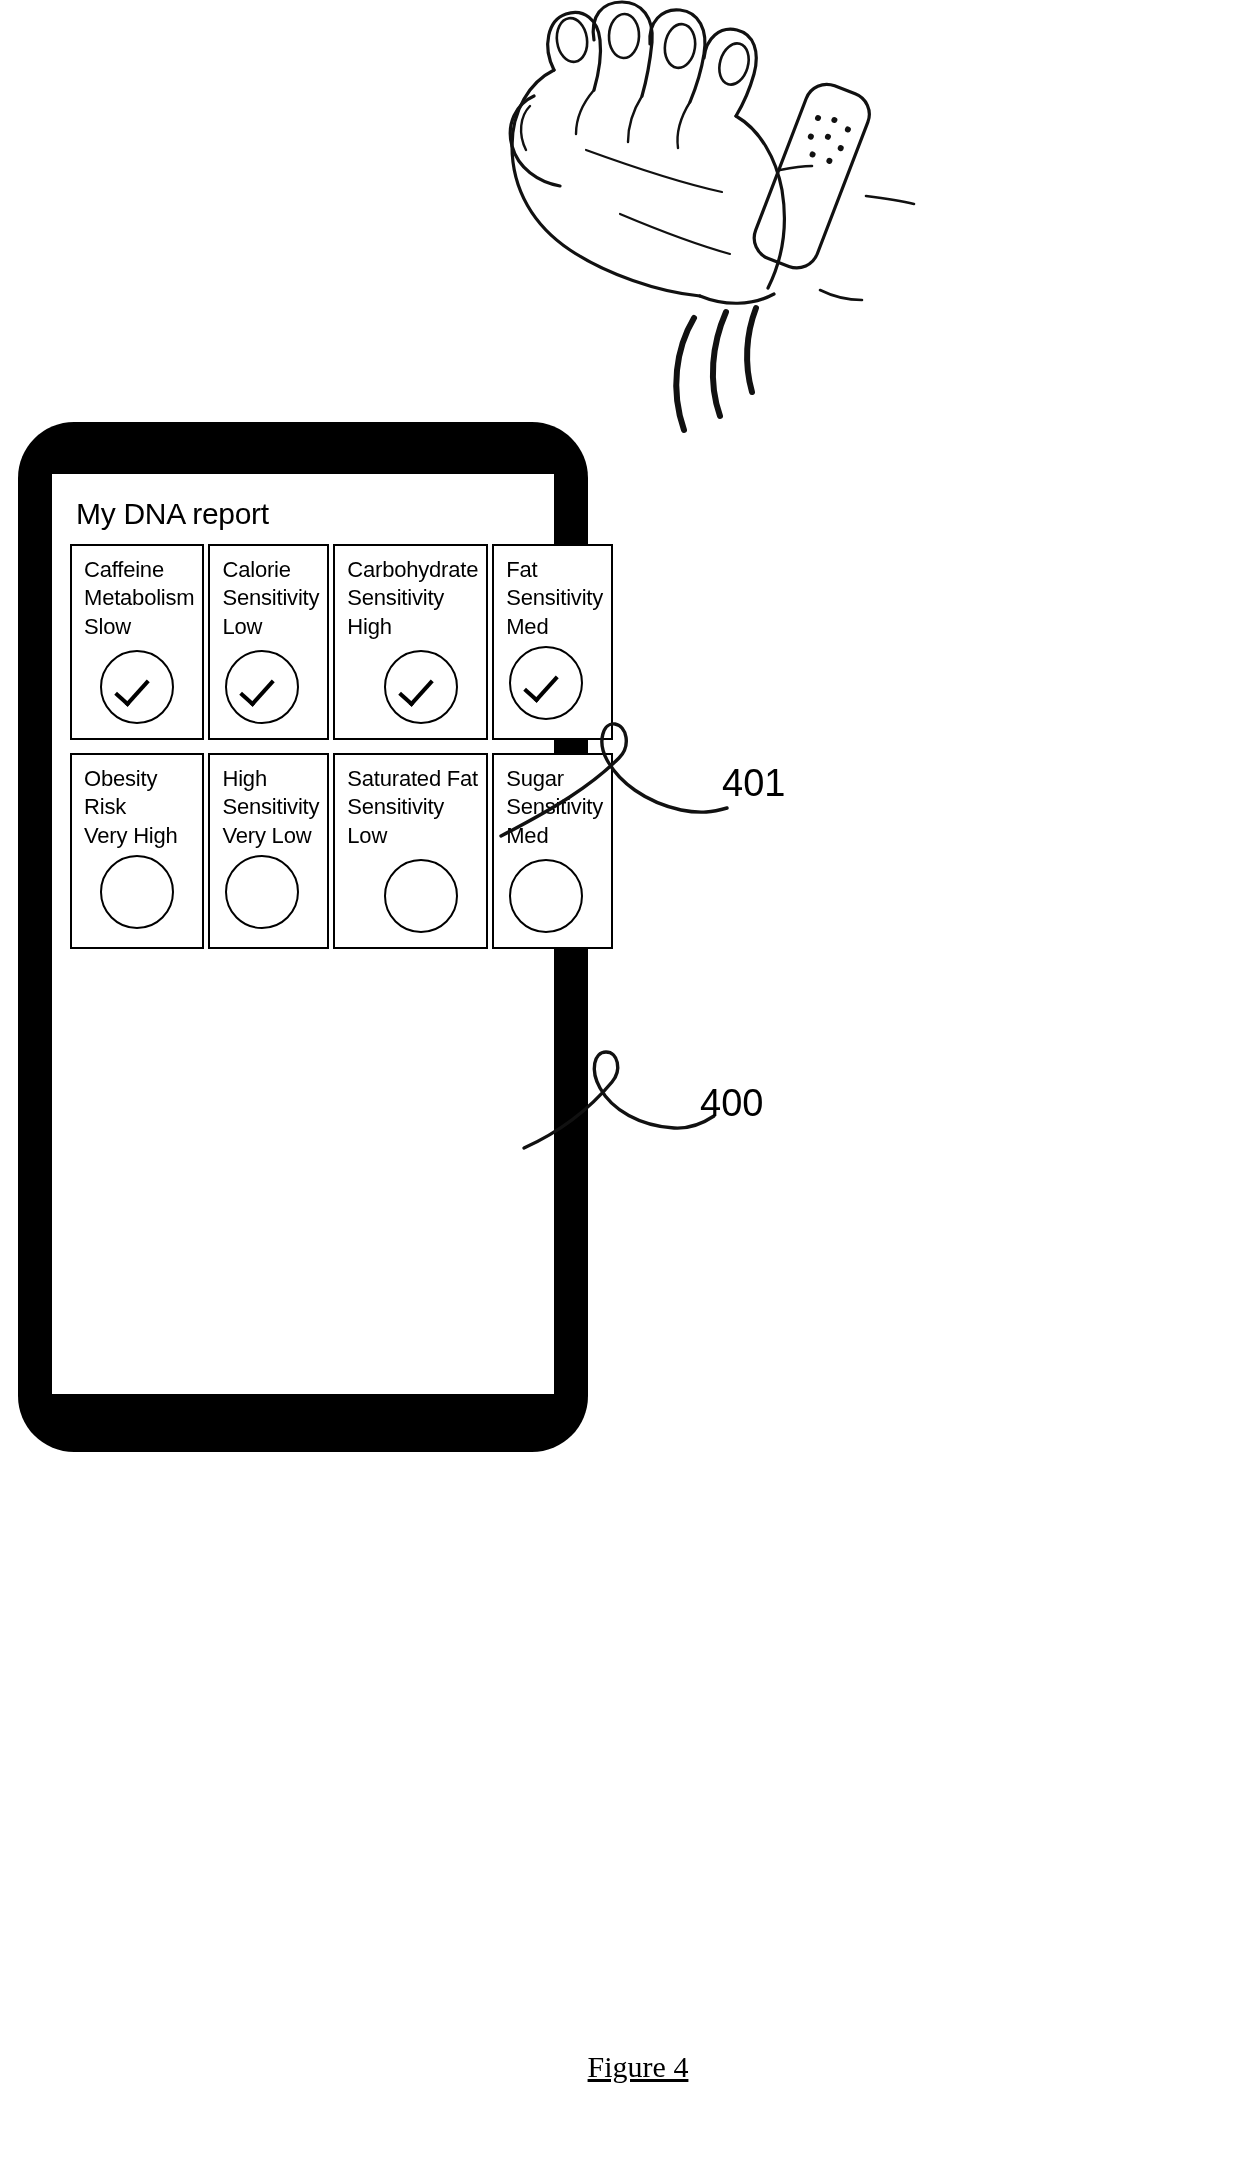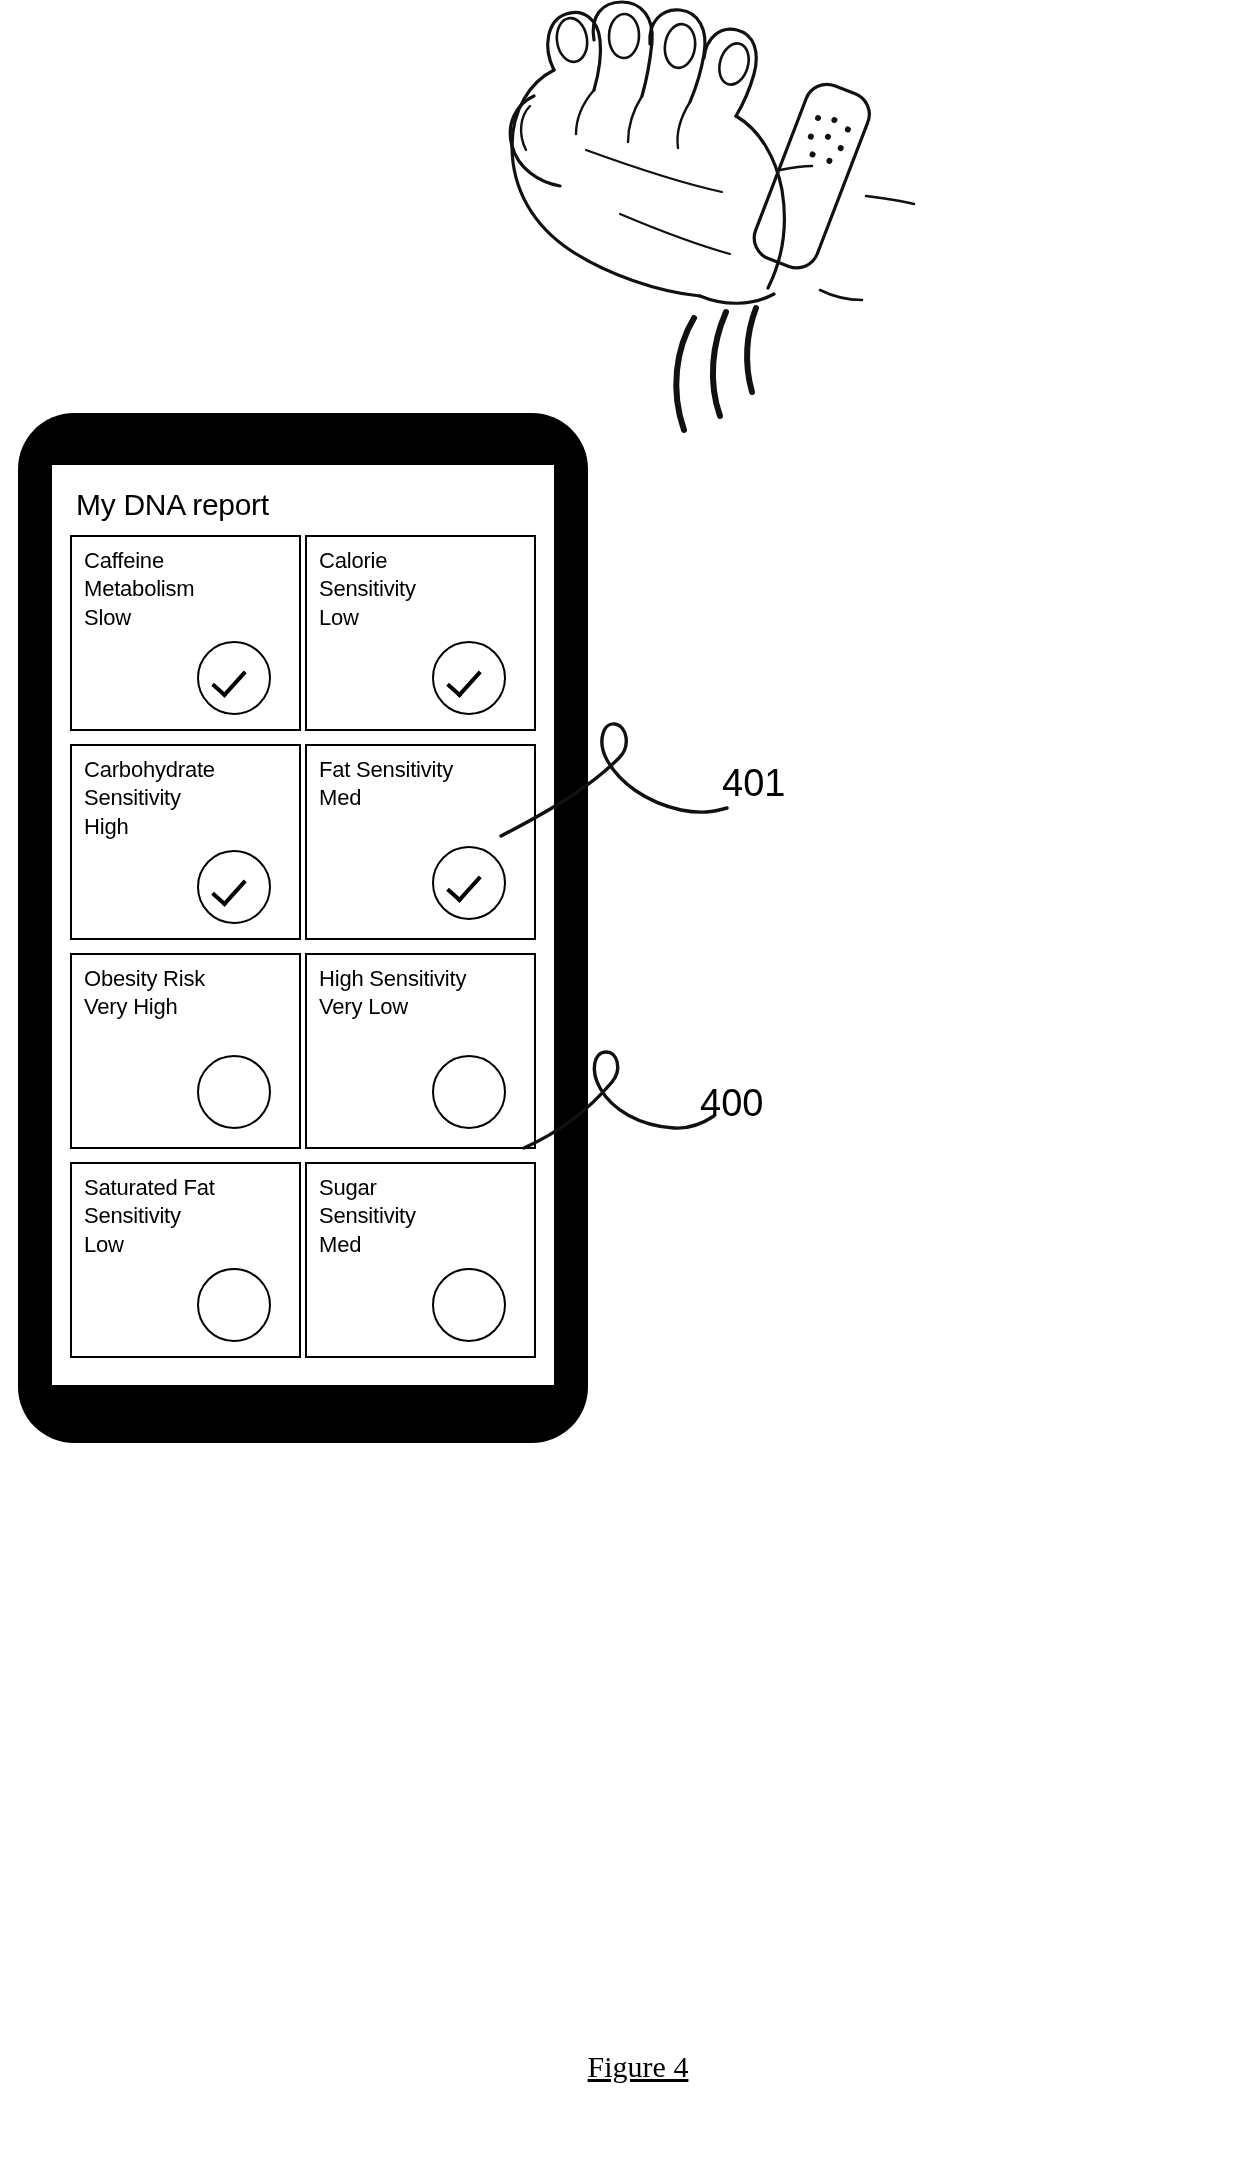--- a/index.html
+++ b/index.html
@@ -22,21 +22,21 @@
     left: 490px;
     top: 0px;
     width: 430px;
     height: 460px;
   }
 
   
   #phone {
     position: absolute;
     left: 18px;
-    top: 413px;
+    top: 422px;
     width: 570px;
     height: 1030px;
     background: #000000;
     border-radius: 56px;
     box-sizing: border-box;
     padding: 50px 32px 56px 32px;
   }
   #phone-screen {
     width: 100%;
     height: 100%;
@@ -51,21 +51,21 @@
     line-height: 1.05;
     letter-spacing: -0.3px;
     margin: 4px 0 14px 6px;
     font-weight: 400;
     white-space: nowrap;
   }
 
   
   #card-grid {
     display: grid;
-    grid-template-columns: 1fr 1fr;
+    grid-template-columns: 1fr 1fr 1fr 1fr;
     gap: 13px 4px;
   }
   .report-card {
     border: 2px solid #000;
     box-sizing: border-box;
     height: 196px;
     padding: 10px 8px 8px 12px;
     position: relative;
     background: #fff;
   }

